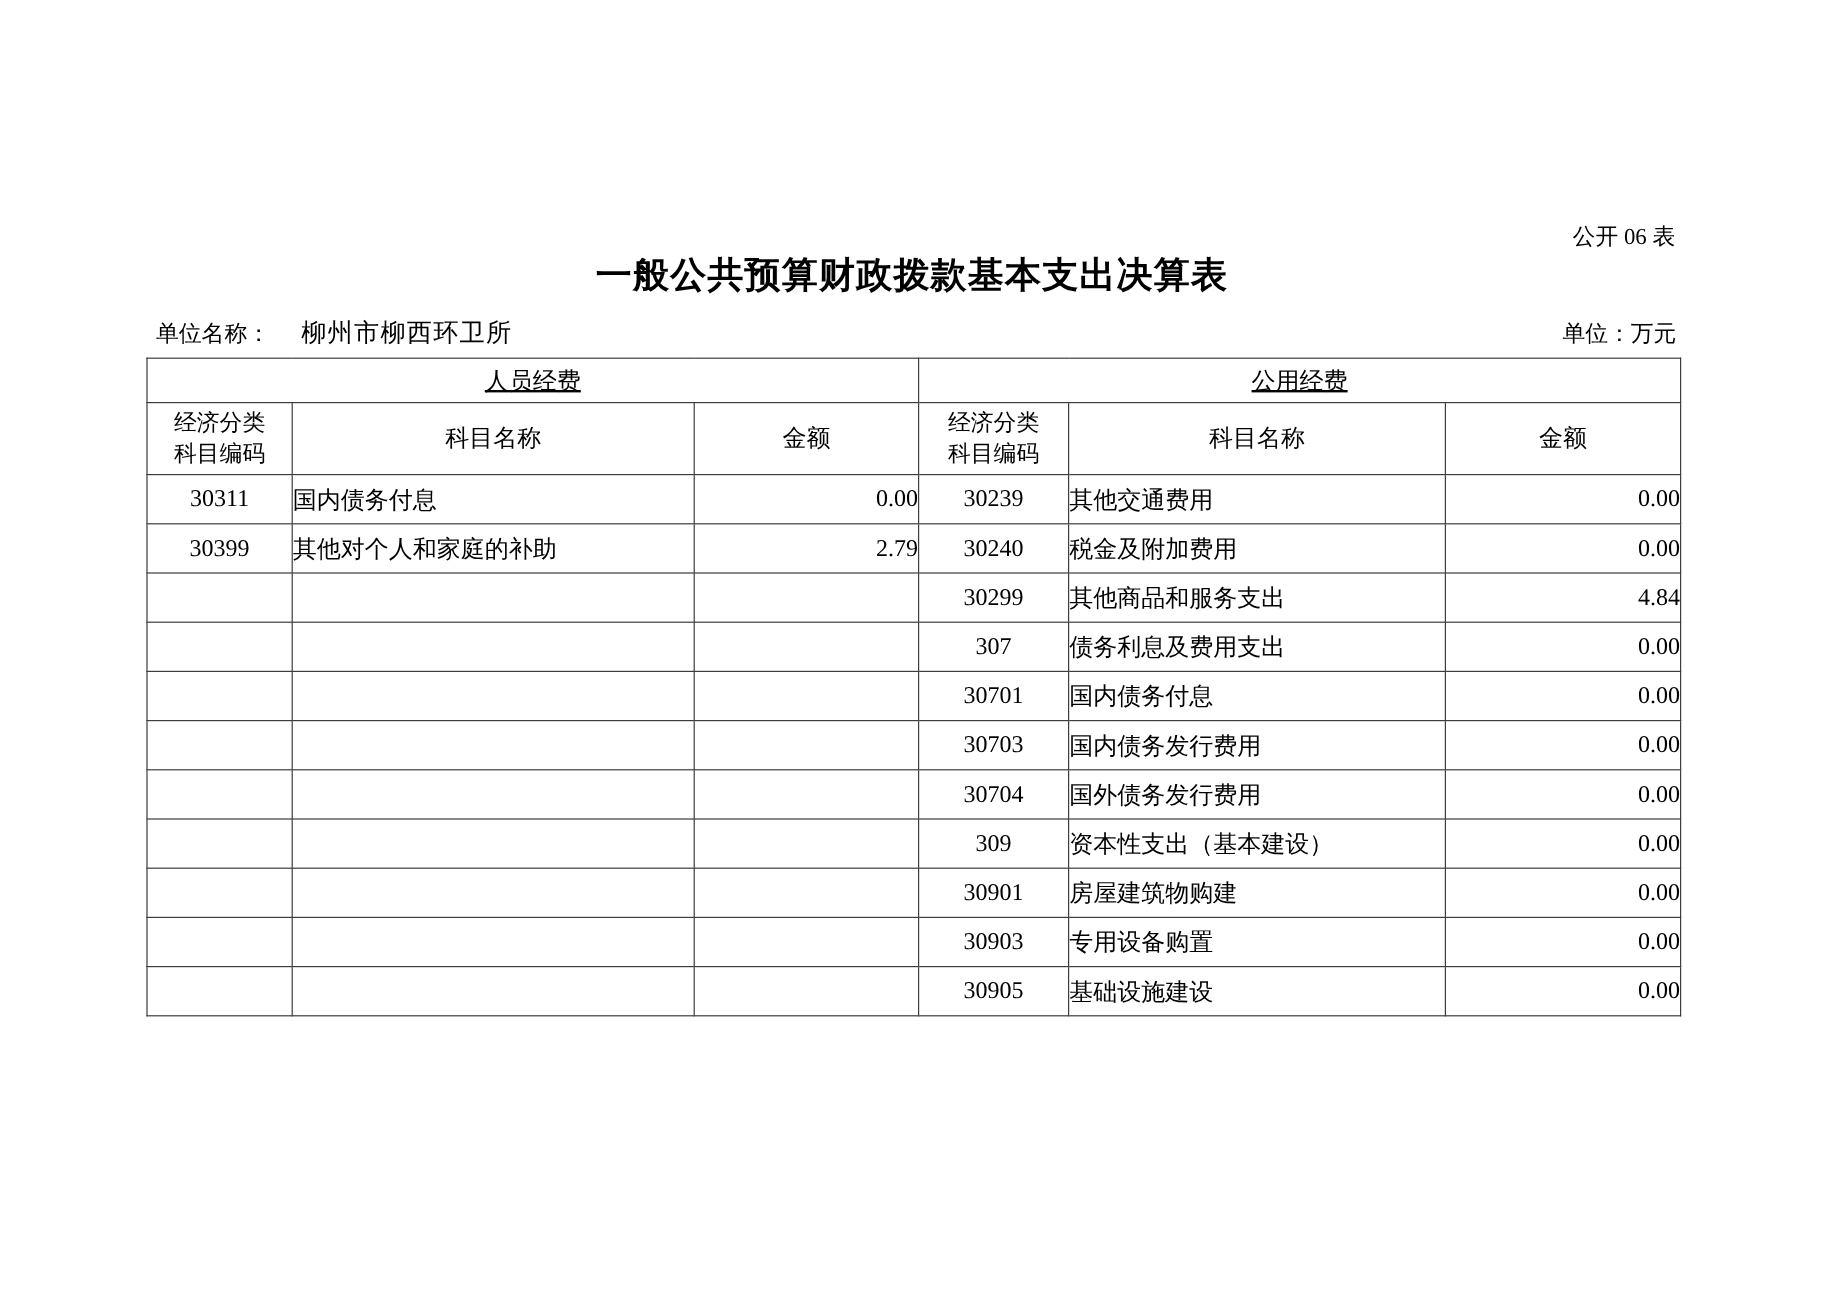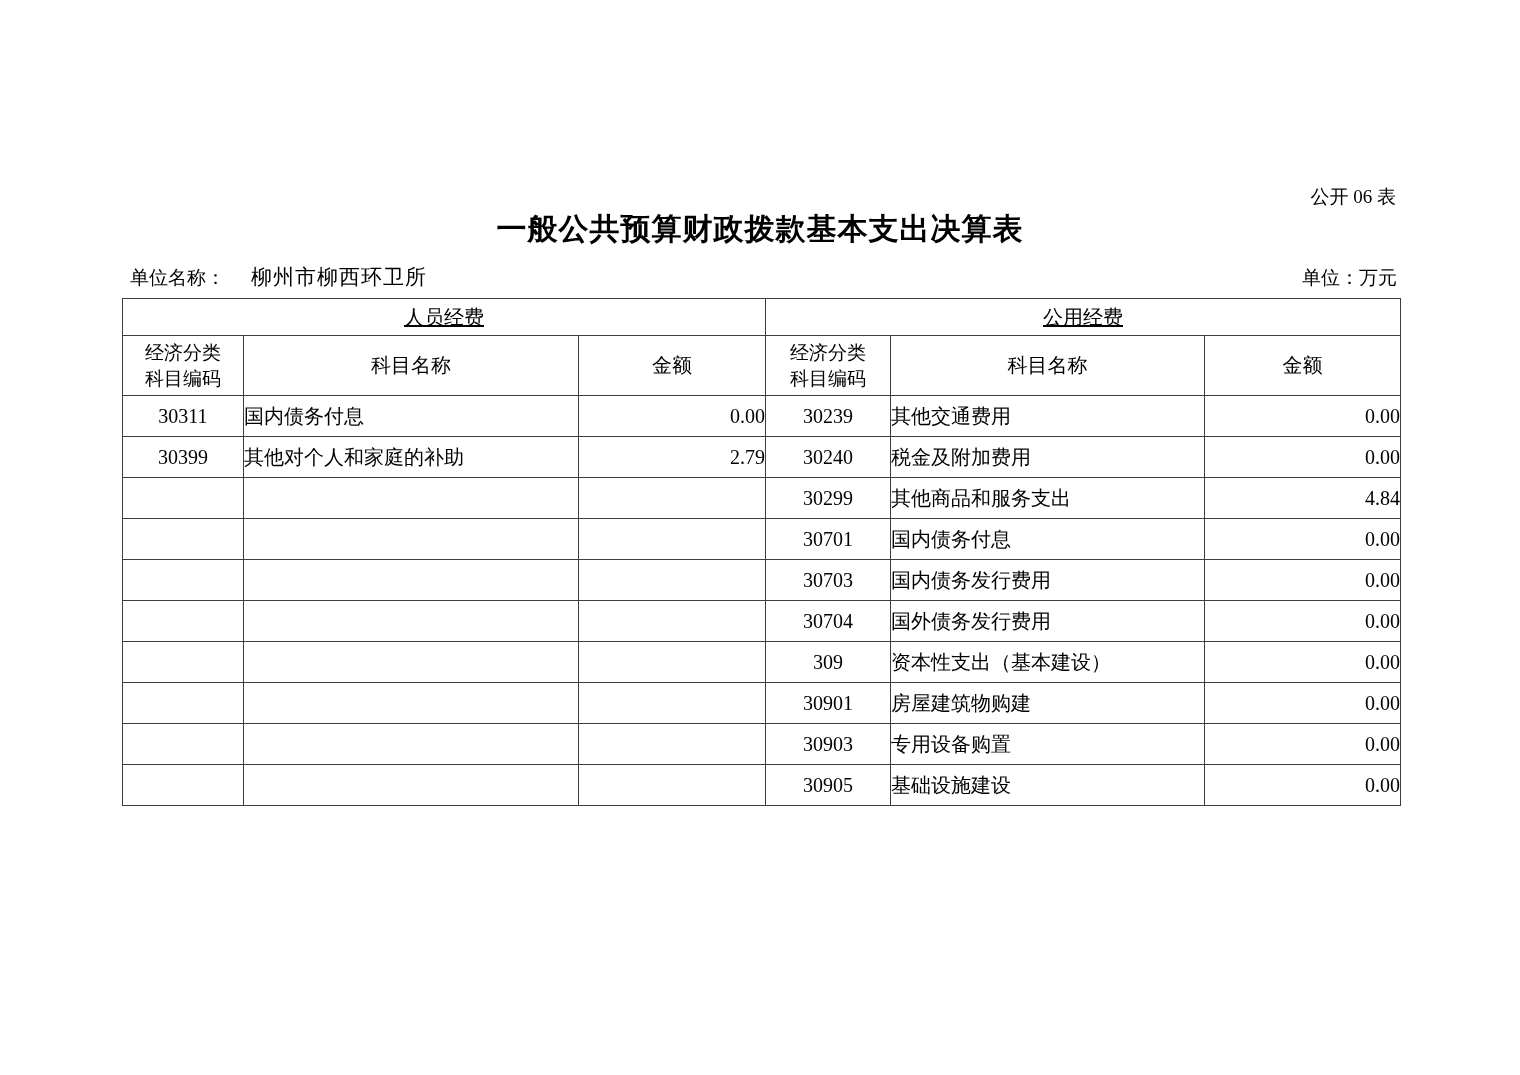--- a/index.html
+++ b/index.html
@@ -157,20 +157,28 @@
           <td class="name"></td>
           <td class="amount"></td>
           <td class="code">30299</td>
           <td class="name">其他商品和服务支出</td>
           <td class="amount">4.84</td>
         </tr>
         <tr>
           <td class="code"></td>
           <td class="name"></td>
           <td class="amount"></td>
+          <td class="code">307</td>
+          <td class="name">债务利息及费用支出</td>
+          <td class="amount">0.00</td>
+        </tr>
+        <tr>
+          <td class="code"></td>
+          <td class="name"></td>
+          <td class="amount"></td>
           <td class="code">30701</td>
           <td class="name">国内债务付息</td>
           <td class="amount">0.00</td>
         </tr>
         <tr>
           <td class="code"></td>
           <td class="name"></td>
           <td class="amount"></td>
           <td class="code">30703</td>
           <td class="name">国内债务发行费用</td>

